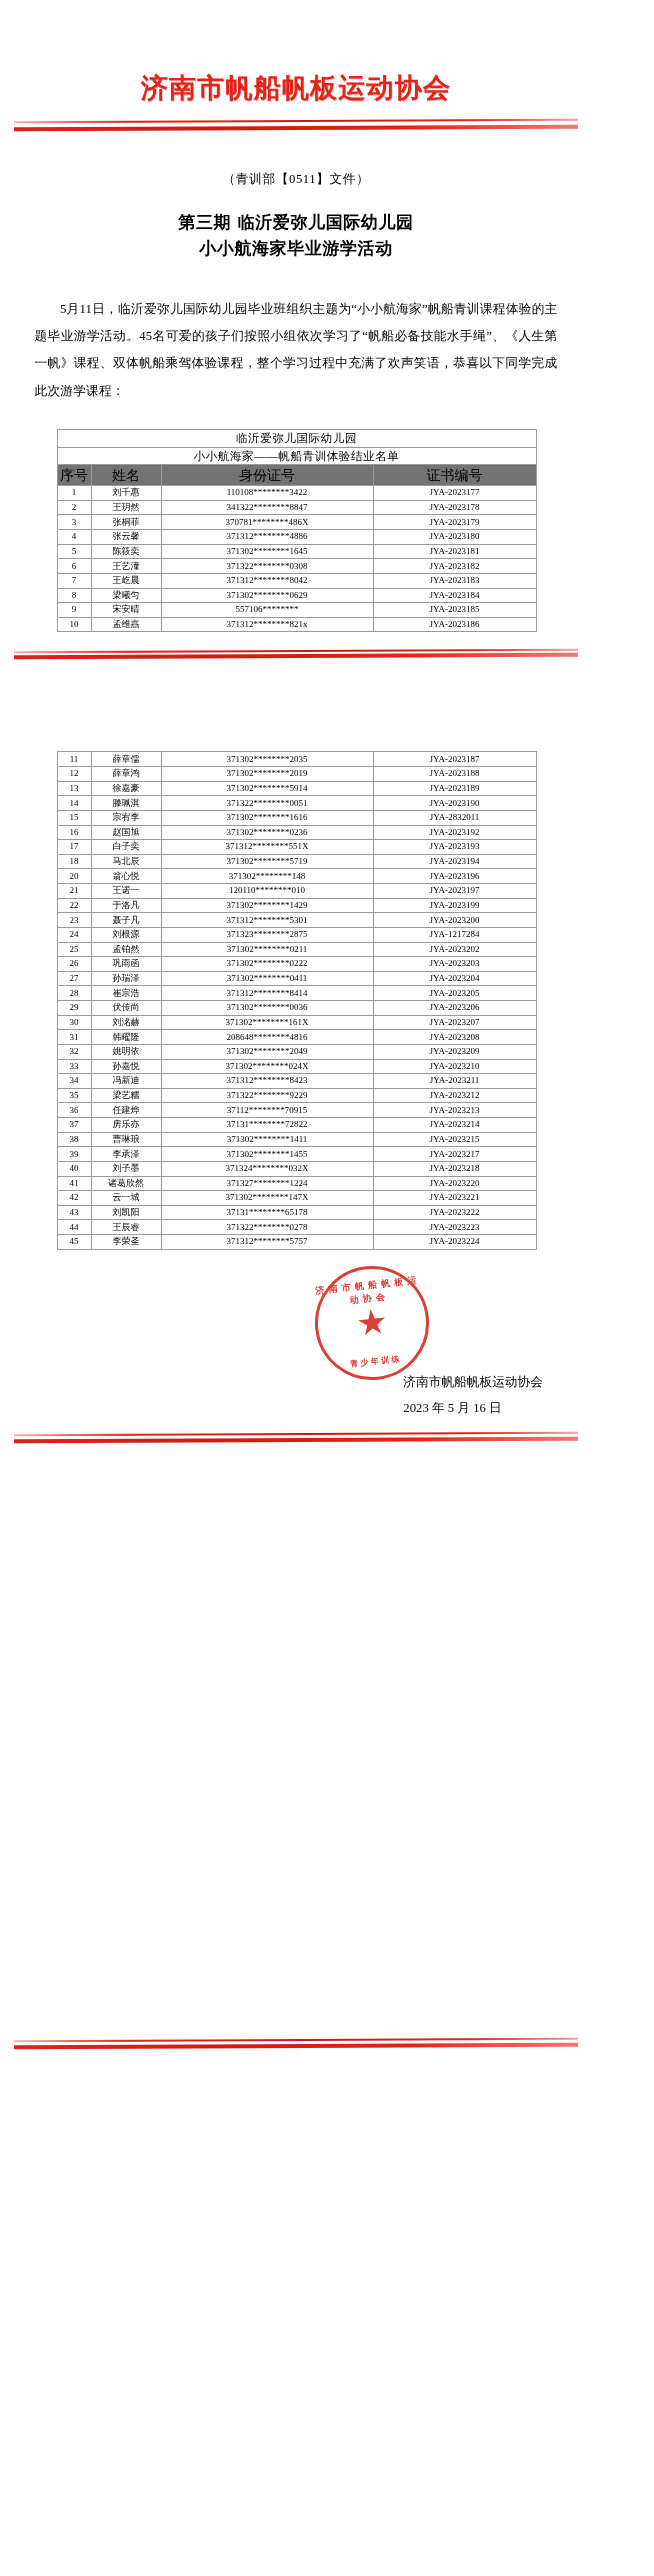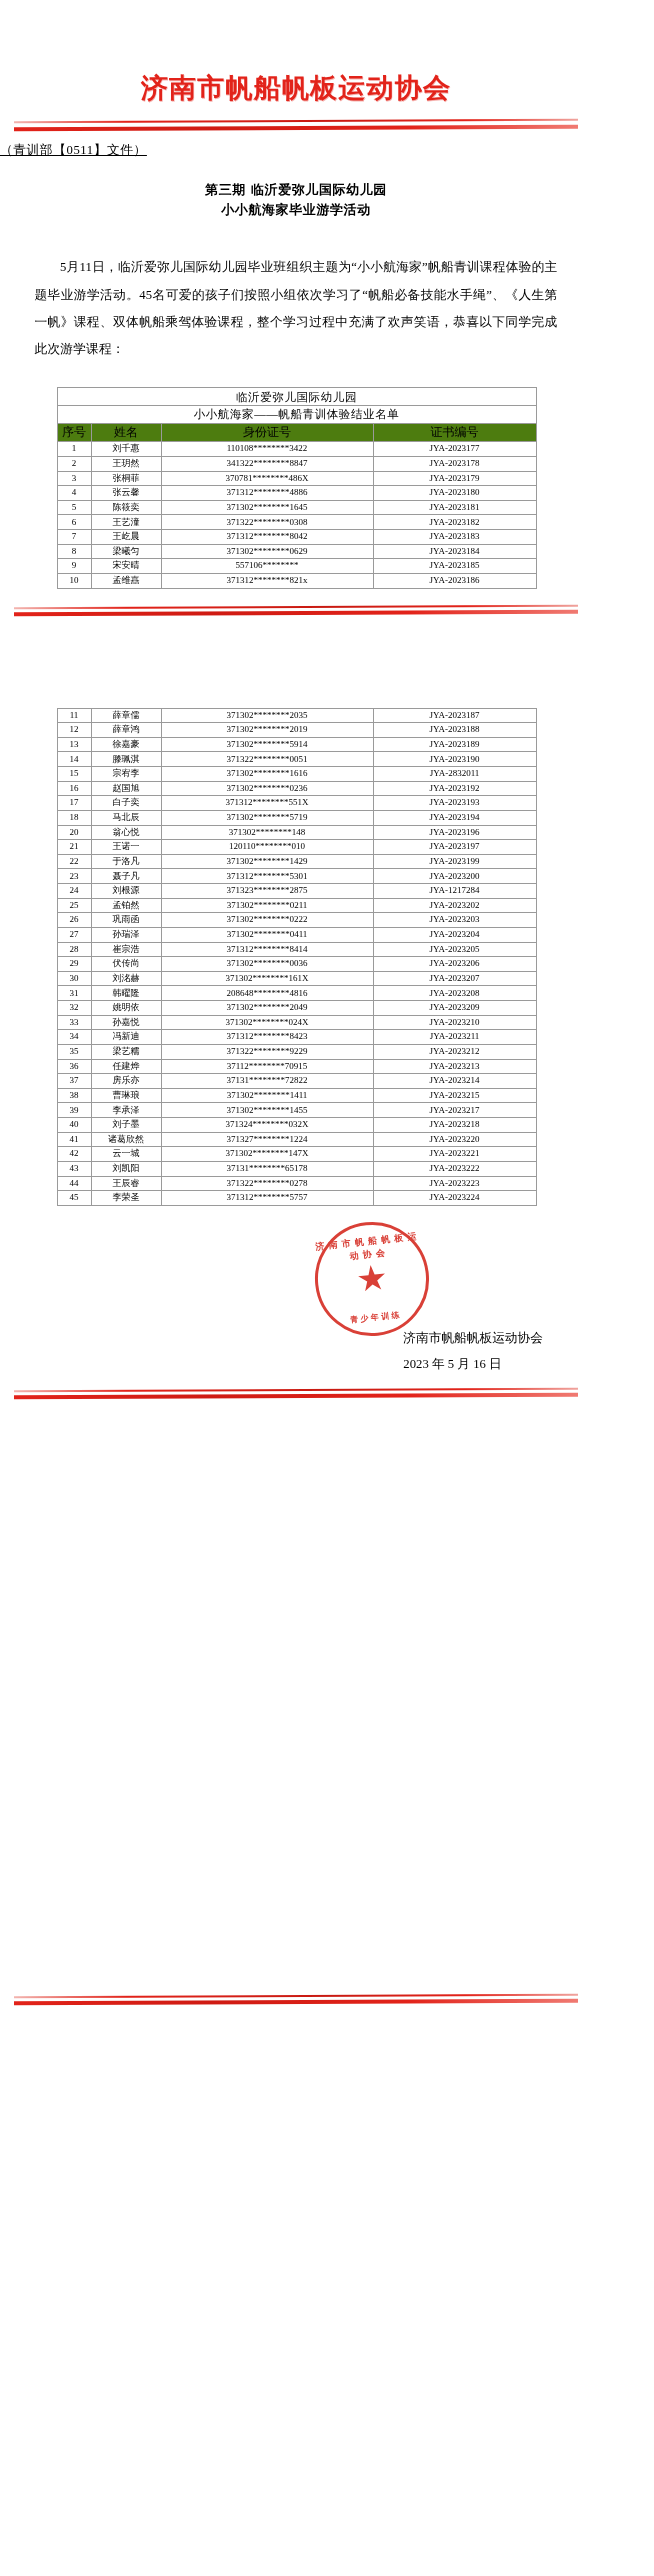--- a/index.html
+++ b/index.html
@@ -47,35 +47,34 @@
   }
   .rule-thick {
     position:absolute; left:0; top:6.7px;
     width:100%; height:4.2px;
     background:linear-gradient(90deg,#e2231a 0%,#cf1b13 35%,#e2231a 70%,#f07a72 100%);
     transform:skewY(-0.25deg);
   }
 
   
   .doc-number {
-    margin-top:10px;
-    text-align:left;
+    margin-top:39px;
+    text-align:center;
     font-family:"Liberation Serif","DejaVu Serif",serif;
     font-size:12.7px;
     letter-spacing:0.6px;
-    text-decoration:underline;
   }
 
   
   .doc-title {
     margin-top:20.6px;
     text-align:center;
     font-family:"DejaVu Sans","Liberation Sans",sans-serif;
     font-weight:bold;
-    font-size:13px;
+    font-size:17px;
     line-height:1.55;
     letter-spacing:0.6px;
   }
 
   
   .body-text {
     margin:34px auto 0;
     width:523px;
     font-size:12.7px;
     line-height:2.15;
@@ -108,22 +107,22 @@
     height:19.4px;
     letter-spacing:0.6px;
   }
   .tbl-subtitle td {
     font-family:Liberation Serif, serif;
     font-size:11.5px;
     height:19.4px;
     letter-spacing:0.6px;
   }
   .col-head td {
-    font-size:12px;
-    background:#4d7c0f;
+    font-size:14px;
+    background:#737373;
     height:11.5px;
   }
   col.c-idx  { width:34px; }
   col.c-name { width:70px; }
   col.c-id   { width:212px; }
   col.c-cert { width:163px; }
 
   
   .sheet-gap { height:68px; }
 

